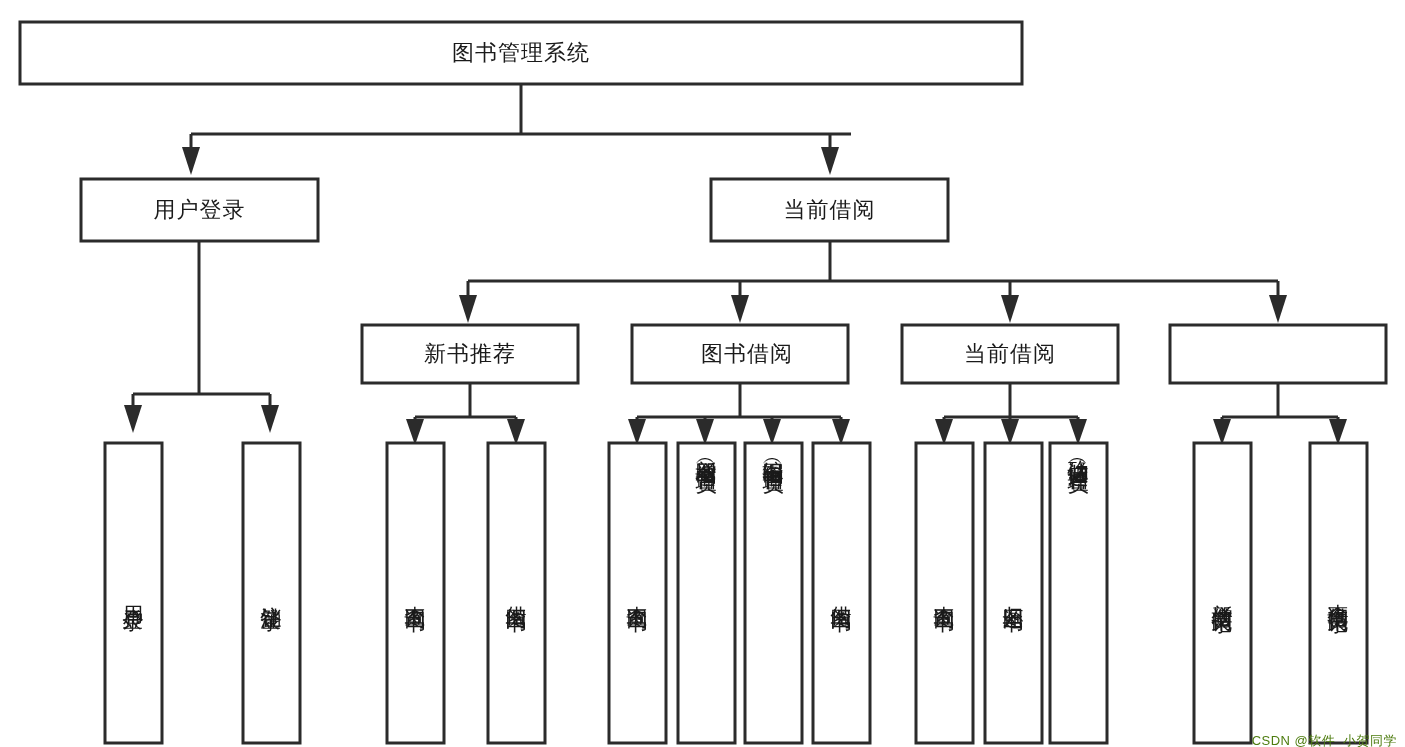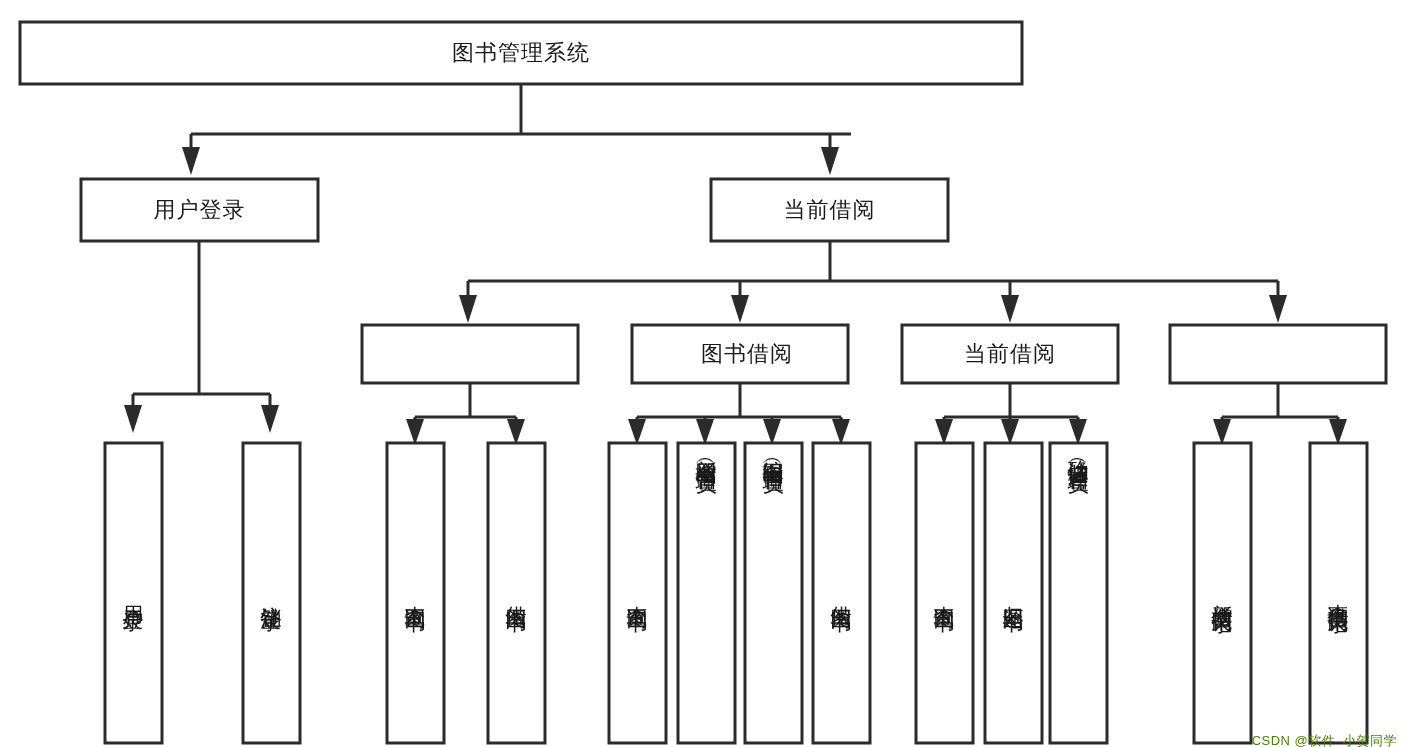--- a/index.html
+++ b/index.html
@@ -198,20 +198,23 @@
   </div>
 
   <div class="hlabel-wrap" style="left:81px; top:170px; width:237px; height:62px;">
     <span class="hlabel-text">用户登录</span>
   </div>
 
   <div class="hlabel-wrap" style="left:711px; top:170px; width:237px; height:62px;">
     <span class="hlabel-text">当前借阅</span>
   </div>
 
+  <div class="hlabel-wrap" style="left:362px; top:316px; width:216px; height:58px;">
+    <span class="hlabel-text">新书推荐</span>
+  </div>
 
   <div class="hlabel-wrap" style="left:632px; top:316px; width:216px; height:58px;padding-left:7px;">
     <span class="hlabel-text">图书借阅</span>
   </div>
 
   <div class="hlabel-wrap" style="left:902px; top:316px; width:216px; height:58px;border-radius:21px;">
     <span class="hlabel-text">当前借阅</span>
   </div>
 
 

